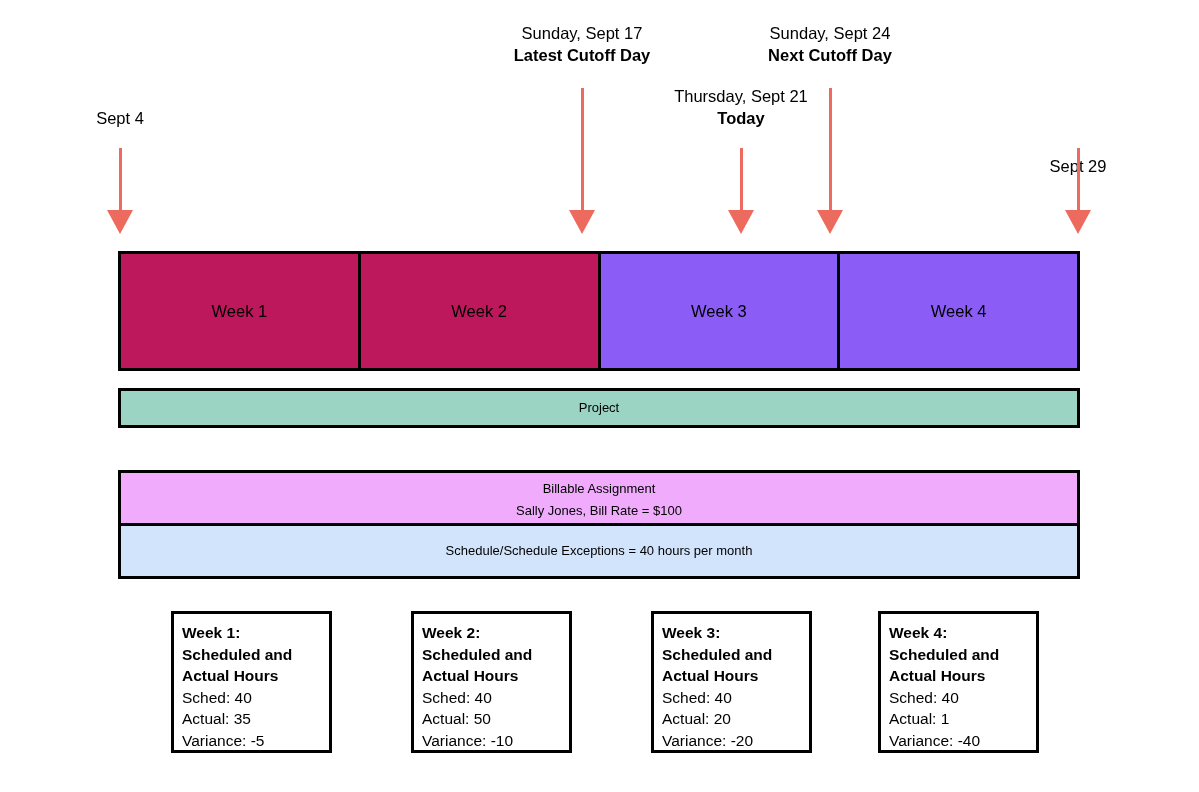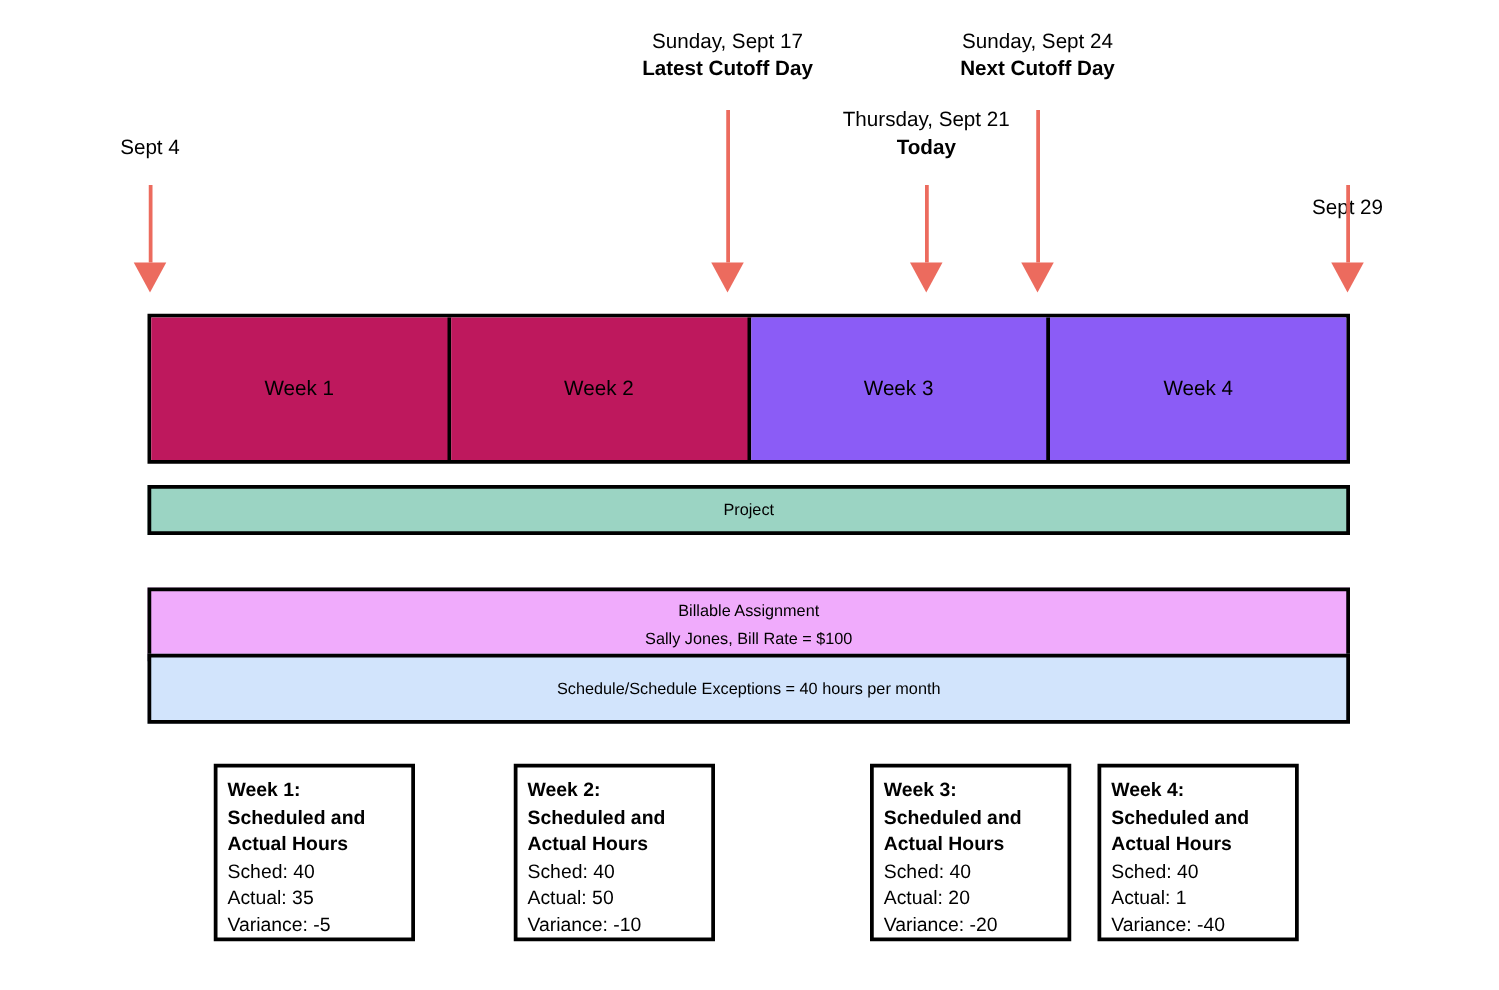--- a/index.html
+++ b/index.html
@@ -208,21 +208,21 @@
 
   <div class="detail-box" style="left:411px;">
     <span class="row hdr">Week 2:</span>
     <span class="row hdr">Scheduled and</span>
     <span class="row hdr">Actual Hours</span>
     <span class="row val">Sched: 40</span>
     <span class="row val">Actual: 50</span>
     <span class="row val">Variance: -10</span>
   </div>
 
-  <div class="detail-box" style="left:651px;margin-left:45px;">
+  <div class="detail-box" style="left:651px;">
     <span class="row hdr">Week 3:</span>
     <span class="row hdr">Scheduled and</span>
     <span class="row hdr">Actual Hours</span>
     <span class="row val">Sched: 40</span>
     <span class="row val">Actual: 20</span>
     <span class="row val">Variance: -20</span>
   </div>
 
   <div class="detail-box" style="left:878px;">
     <span class="row hdr">Week 4:</span>

